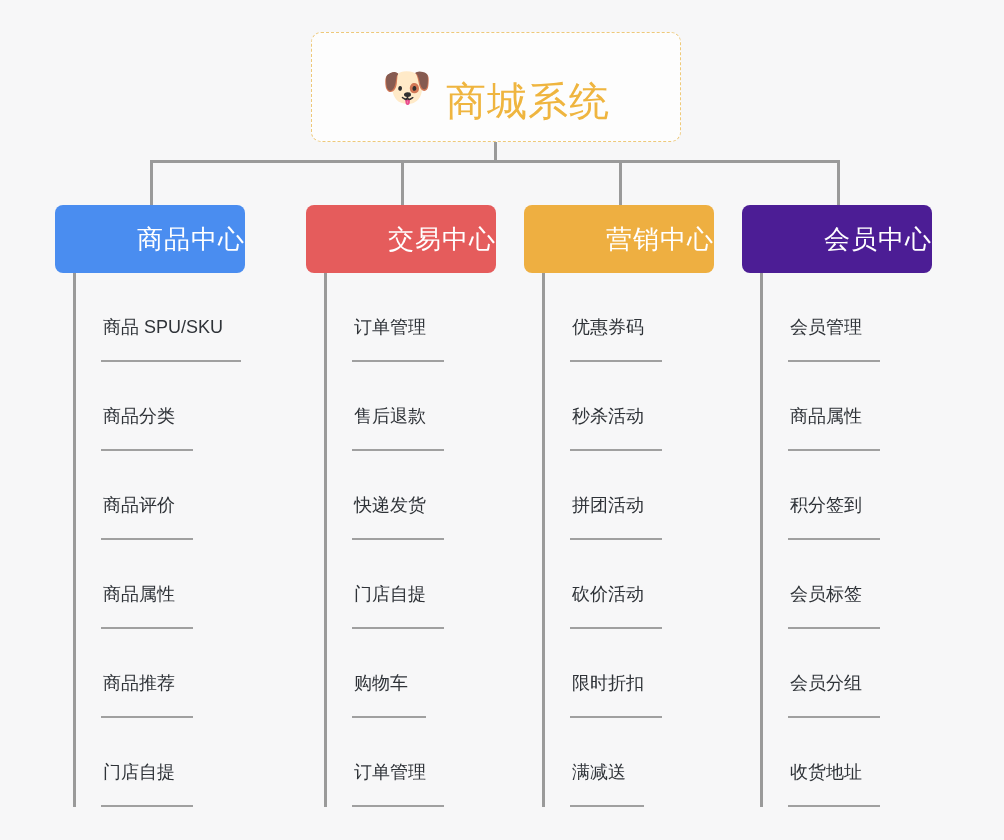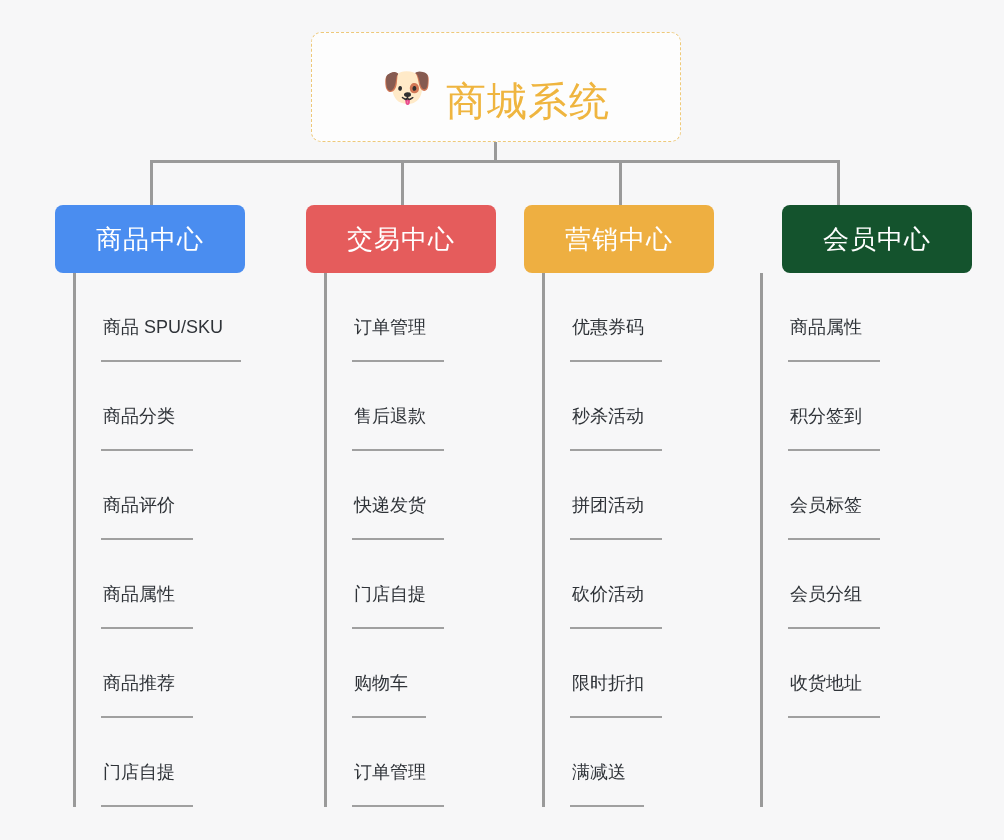--- a/index.html
+++ b/index.html
@@ -78,21 +78,21 @@
     top: 205px;
     width: 220px;
   }
   .col-header {
     width: 190px;
     height: 68px;
     box-sizing: border-box;
     border-radius: 8px;
     display: flex;
     align-items: center;
-    justify-content: center;
+    justify-content: flex-end;
     color: #ffffff;
     font-size: 26px;
     letter-spacing: 1px;
   }
   .col-trunk {
     position: absolute;
     left: 18px;
     top: 68px;
     width: 3px;
     background: #9a9a9a;
@@ -213,26 +213,29 @@
       <div class="leaf-item">
           <span class="leaf-underline">限时折扣</span>
         </div>
       <div class="leaf-item">
           <span class="leaf-underline">满减送</span>
         </div>
     </div>
   </div>
 
   <div class="column" style="left:742px;">
-    <div class="col-header" style="background: #14532d; margin-left: 40px;">
+    <div class="col-header" style="background: #4c1d95;">
       <span>会员中心</span>
     </div>
     <div class="col-trunk" style="height: 534px;"></div>
     <div class="leaf-list">
       <div class="leaf-item">
+          <span class="leaf-underline">会员管理</span>
+        </div>
+      <div class="leaf-item">
           <span class="leaf-underline">商品属性</span>
         </div>
       <div class="leaf-item">
           <span class="leaf-underline">积分签到</span>
         </div>
       <div class="leaf-item">
           <span class="leaf-underline">会员标签</span>
         </div>
       <div class="leaf-item">
           <span class="leaf-underline">会员分组</span>

